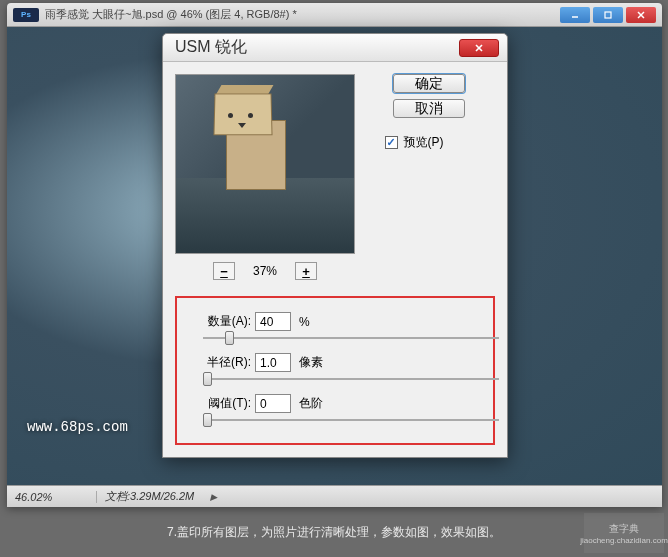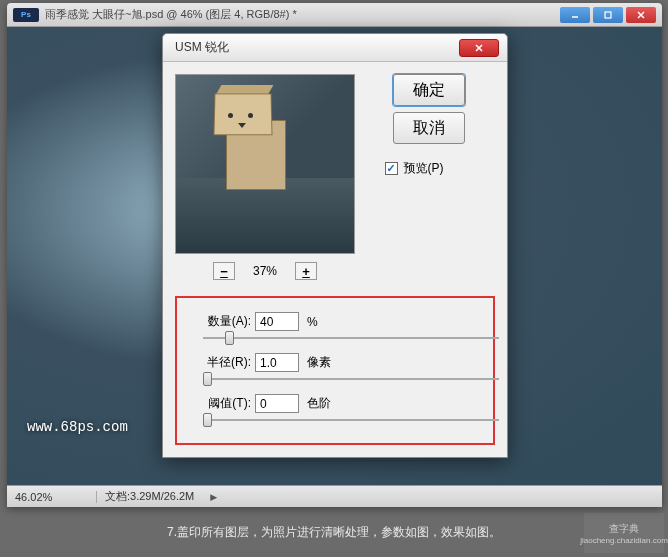--- a/index.html
+++ b/index.html
@@ -12,58 +12,58 @@
   .ps-title { font-size: 11px; color: #444; flex: 1; }
   .ps-win-buttons { display: flex; gap: 3px; }
   .ps-win-btn { width: 30px; height: 16px; border-radius: 2px; display: flex; align-items: center; justify-content: center; }
   .ps-min, .ps-max { background: linear-gradient(#60a8e8, #3a7fc8); }
   .ps-close { background: linear-gradient(#e85a5a, #c43030); }
   .ps-win-btn svg { width: 10px; height: 10px; }
   
   .ps-canvas { position: absolute; top: 24px; left: 0; right: 0; bottom: 22px; background: radial-gradient(ellipse at 30% 40%, #95b5c5 0%, #3a5060 40%, #304a5a 100%); overflow: hidden; }
   .watermark-left { position: absolute; bottom: 50px; left: 20px; color: #fff; font-size: 14px; text-shadow: 0 0 4px rgba(0,0,0,0.8); font-family: Liberation Mono, monospace; }
   
-  .ps-statusbar { position: absolute; bottom: 0; left: 0; right: 0; height: 22px; background: linear-gradient(#e8e8e8, #d0d0d0); display: flex; align-items: center; font-size: 11px; color: #333; border-top: 1px solid #999; }
+  .ps-statusbar { position: absolute; bottom: 0; left: 0; right: 0; height: 22px; background: linear-gradient(#e8e8e8, #d0d0d0); display: flex; align-items: center; font-size: 11px; color: #333; border-top: 1px solid #999; font-style: italic; }
   .ps-zoom { width: 90px; padding: 0 8px; border-right: 1px solid #aaa; }
   .ps-docsize { padding: 0 8px; }
   .ps-arrow { margin-left: 8px; font-size: 9px; color: #555; }
   
   
   .dialog { position: absolute; top: 33px; left: 162px; width: 346px; background: #f0f0f0; border: 1px solid #888; border-radius: 5px 5px 0 0; box-shadow: 0 4px 20px rgba(0,0,0,0.5); }
   .dlg-titlebar { height: 28px; background: linear-gradient(#fdfdfd, #e3e3e3); border-radius: 5px 5px 0 0; display: flex; align-items: center; padding: 0 8px; border-bottom: 1px solid #bbb; }
-  .dlg-title { font-size: 12px; color: #333; flex: 1; padding-left: 4px; }
+  .dlg-title { font-size: 16px; color: #333; flex: 1; padding-left: 4px; }
   .dlg-close { width: 40px; height: 18px; background: linear-gradient(#e85050, #c22828); border-radius: 3px; border: 1px solid #a01818; display: flex; align-items: center; justify-content: center; }
   .dlg-close svg { width: 10px; height: 10px; }
   
   .dlg-body { padding: 12px; position: relative; }
   .dlg-top { display: flex; gap: 14px; }
   .preview-col { width: 180px; }
   .preview-img { width: 180px; height: 180px; border: 1px solid #999; background: linear-gradient(135deg, #5a6a75 0%, #3a4a55 50%); position: relative; overflow: hidden; }
   .danbo-body { position: absolute; top: 45px; left: 50px; width: 60px; height: 70px; background: #c8b088; border: 1px solid #8a7248; }
   .danbo-head { position: absolute; top: 18px; left: 38px; width: 58px; height: 42px; background: #d8c498; border: 1px solid #8a7248; transform: perspective(100px) rotateX(5deg); }
   .danbo-top { position: absolute; top: 10px; left: 42px; width: 52px; height: 12px; background: #c0a878; transform: skewX(-30deg); }
   .danbo-eye1 { position: absolute; top: 38px; left: 52px; width: 5px; height: 5px; background: #333; border-radius: 50%; }
   .danbo-eye2 { position: absolute; top: 38px; left: 72px; width: 5px; height: 5px; background: #333; border-radius: 50%; }
   .danbo-mouth { position: absolute; top: 48px; left: 62px; width: 0; height: 0; border-left: 4px solid transparent; border-right: 4px solid transparent; border-top: 5px solid #333; }
   .ground { position: absolute; bottom: 0; left: 0; right: 0; height: 75px; background: linear-gradient(#4a5a62, #2a3a42); }
   
   .zoom-row { display: flex; align-items: center; justify-content: center; gap: 18px; margin-top: 8px; }
   .zoom-btn { width: 22px; height: 18px; border: 1px solid #999; background: #f4f4f4; font-size: 13px; display: flex; align-items: center; justify-content: center; font-weight: bold; }
   .zoom-pct { font-size: 12px; }
   
   .btn-col { display: flex; flex-direction: column; gap: 6px; align-items: center; width: 120px; }
-  .ps-btn { width: 72px; height: 32px; background: linear-gradient(#fafafa, #e2e2e2); border: 1px solid #888; border-radius: 3px; font-size: 16px; display: flex; align-items: center; justify-content: center; }
+  .ps-btn { width: 72px; height: 19px; background: linear-gradient(#fafafa, #e2e2e2); border: 1px solid #888; border-radius: 3px; font-size: 14px; display: flex; align-items: center; justify-content: center; }
   .ps-btn.primary { box-shadow: 0 0 0 1px #5a9ad4; }
   .preview-check { display: flex; align-items: center; gap: 6px; font-size: 12px; margin-top: 10px; margin-left: -30px; }
   .chk { width: 13px; height: 13px; border: 1px solid #666; background: #fff; display: flex; align-items: center; justify-content: center; color: #2a6ac0; font-size: 11px; font-weight: bold; }
   
   .params { border: 2px solid #d33; margin-top: 16px; padding: 14px 18px 8px; }
   .param-row { display: flex; align-items: center; font-size: 12px; margin-bottom: 2px; }
   .param-label { width: 56px; text-align: right; }
-  .param-input { width: 44px; height: 19px; border: 1px solid #888; background: #fff; padding: 0 4px; font-size: 12px; margin: 0 4px; }
+  .param-input { width: 36px; height: 19px; border: 1px solid #888; background: #fff; padding: 0 4px; font-size: 12px; margin: 0 4px; }
   .param-unit { margin-left: 4px; }
   .slider-track { height: 2px; background: #aaa; position: relative; margin: 6px 0 14px 8px; width: 296px; }
   .slider-thumb { position: absolute; top: -6px; width: 9px; height: 14px; background: linear-gradient(#f4f4f4, #d0d0d0); border: 1px solid #777; border-radius: 2px; }
   
   .caption { position: absolute; bottom: 16px; left: 0; right: 0; text-align: center; color: #e8e8e8; font-size: 12px; }
   .watermark-right { position: absolute; bottom: 4px; right: 4px; width: 80px; height: 40px; background: rgba(255,255,255,0.06); display: flex; flex-direction: column; align-items: center; justify-content: center; font-size: 11px; color: #ccc; }
   .wr-top { font-size: 10px; }
   .wr-bot { font-size: 8px; }
 </style>
 </head>

